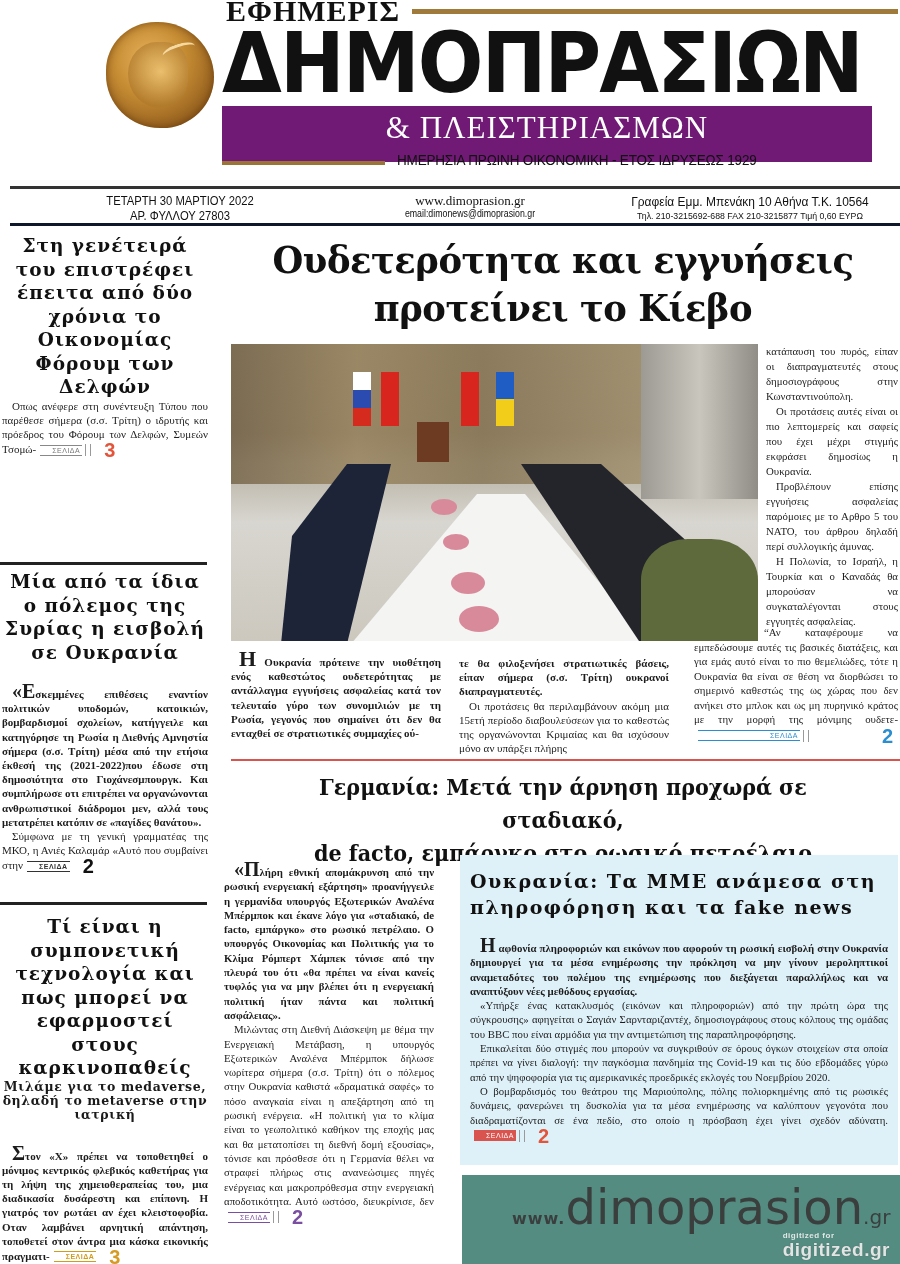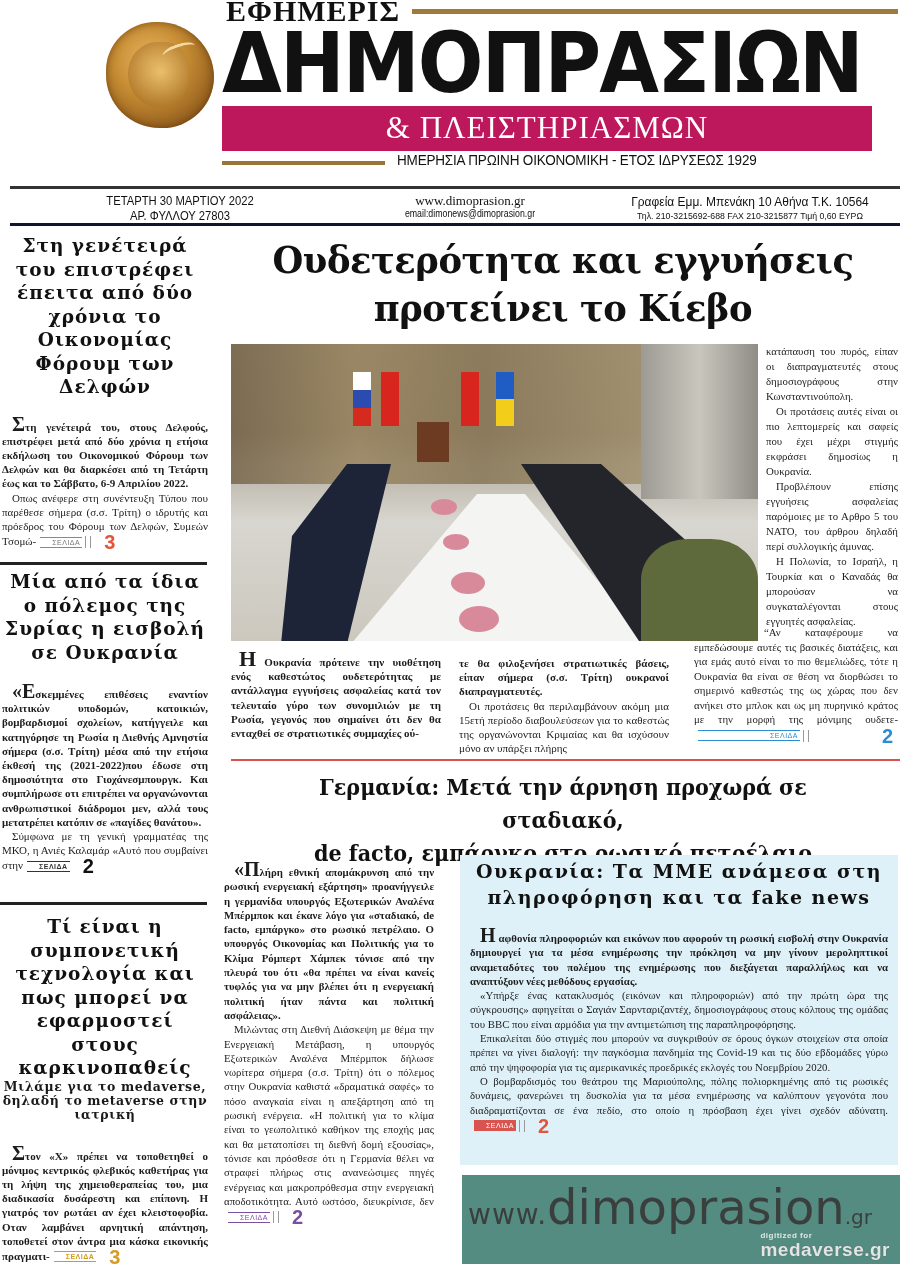--- a/index.html
+++ b/index.html
@@ -16,21 +16,21 @@
           border-radius: 50% 40% 45% 55%; background: radial-gradient(circle at 55% 45%, #f0c878 0%, #b07a2c 70%);
           opacity: .75; }
   .coin .wing { position: absolute; left: 56px; top: 22px; width: 34px; height: 14px;
           border-top: 3px solid #f5d9a0; border-radius: 50% 50% 0 0; transform: rotate(-18deg); }
   .ephemeris { position: absolute; left: 226px; top: -6px; font-family: "Liberation Serif", serif;
           font-size: 30px; font-weight: bold; letter-spacing: 1px; color: #111; }
   .rule-top { position: absolute; left: 412px; top: 9px; width: 486px; height: 5px; background: #a07a3a; }
   .main-title { position: absolute; left: 222px; top: 22px; width: 650px; height: 82px;
           font-family: "DejaVu Sans", sans-serif; font-weight: bold; font-size: 84px; line-height: 82px;
           letter-spacing: -2px; color: #111; transform: scaleX(0.92); transform-origin: left top; white-space: nowrap; }
-  .subtitle-band { position: absolute; left: 222px; top: 106px; width: 650px; height: 45px; background: #be185d; }
+  .subtitle-band { position: absolute; left: 222px; top: 106px; width: 650px; height: 56px; background: #701a75; }
   .subtitle-band span { display: block; text-align: center; font-family: "Liberation Serif", serif; font-size: 31px;
           line-height: 44px; color: #fff; letter-spacing: 1px; }
   .rule-mid { position: absolute; left: 222px; top: 161px; width: 163px; height: 4px; background: #9b7537; }
   .tagline { position: absolute; left: 397px; top: 151px; font-family: "Liberation Sans", sans-serif;
           font-size: 15px; letter-spacing: -0.2px; color: #111; transform: scaleX(0.9); transform-origin: left top; white-space: nowrap; }
 
   
   .infobar { position: absolute; left: 10px; top: 186px; width: 900px; height: 40px;
           border-top: 3px solid #333; border-bottom: 3px solid #0f172a; }
   .info-left { position: absolute; left: 50px; top: 5px; width: 240px; text-align: center;
@@ -98,31 +98,31 @@
   
   .story2-headline { position: absolute; left: 226px; top: 770px; width: 674px; text-align: center;
           font-family: "DejaVu Serif", serif; font-weight: bold; font-size: 23px; line-height: 33px; color: #111;
           transform: scaleX(0.9); transform-origin: center top; }
   .story2-body { position: absolute; left: 224px; top: 858px; width: 210px; font-size: 10.8px; line-height: 14.3px; text-align: justify; color: #1c1c1c; }
   .story2-body p { text-indent: 10px; }
   .story2-body p.b { font-weight: bold; }
 
   
   .box { position: absolute; left: 460px; top: 855px; width: 438px; height: 310px; background: #dff1f8; padding: 0 10px; }
-  .box h2 { font-family: "DejaVu Serif", serif; font-weight: bold; text-align: center; font-size: 19px; line-height: 26px;
-          letter-spacing: 1.5px; margin-top: 3px; color: #111; }
+  .box h2 { font-family: "DejaVu Serif", serif; font-weight: bold; text-align: left; font-size: 19px; line-height: 26px;
+          letter-spacing: 1.5px; margin-top: 13px; color: #111; }
   .box .body { margin-top: 18px; font-size: 10.8px; line-height: 14.3px; text-align: justify; color: #1c1c1c; }
   .box .body p { text-indent: 10px; }
   .box .body p.b { font-weight: bold; }
 
   
   .ad { position: absolute; left: 462px; top: 1175px; width: 438px; height: 89px; background: #548c82; overflow: hidden; }
   .ad .www { position: absolute; left: 6px; top: 4px; font-family: "DejaVu Sans", sans-serif; color: #3a3f3e;
           white-space: nowrap; }
-  .ad .www .s1 { font-size: 28px; letter-spacing: 1px; font-weight: 400; }
+  .ad .www .s1 { font-size: 16px; letter-spacing: 1px; font-weight: 700; margin-left: 44px; }
   .ad .www .s2 { font-size: 48px; letter-spacing: 0px; }
   .ad .www .s3 { font-size: 20px; }
   .ad .digit { position: absolute; right: 10px; bottom: 4px; text-align: left; color: #e0e6e4; font-family: "Liberation Sans", sans-serif; }
   .ad .digit .small { font-size: 8px; line-height: 9px; font-weight: bold; letter-spacing: .5px; }
   .ad .digit .big { font-size: 19px; line-height: 20px; font-weight: bold; letter-spacing: .5px; text-shadow: 0 0 1px #555; }
 </style>
 </head>
 <body>
 
 <header class="masthead">
@@ -151,21 +151,20 @@
   </div>
   <div class="info-right">
     <div class="addr">Γραφεία Εμμ. Μπενάκη 10 Αθήνα Τ.Κ. 10564</div>
     <div class="phones">Τηλ.  210-3215692-688   FAX  210-3215877   Τιμή  0,60  ΕΥΡΩ</div>
   </div>
 </section>
 
 <aside class="leftcol">
   <article class="lstory" style="top:2px">
     <h2>Στη γενέτειρά του επιστρέφει έπειτα από δύο χρόνια το Οικονομίας Φόρουμ των Δελφών</h2>
-    <p class="lead" style="margin-top:18px"><span class="dropcap">Σ</span><span>τη γενέτειρά του, στους Δελφούς, επιστρέφει μετά από δύο χρόνια η ετήσια εκδήλωση του Οικονομικού Φόρουμ των Δελφών και θα διαρκέσει από τη Τετάρτη έως και το Σάββατο, 6-9 Απριλίου 2022.</span></p>
     <p><span>Οπως ανέφερε στη συνέντευξη Τύπου που παρέθεσε σήμερα (σ.σ. Τρίτη) ο ιδρυτής και πρόεδρος του Φόρουμ των Δελφών, Συμεών Τσομώ-</span><span class="pageref">
           <span class="tag">ΣΕΛΙΔΑ</span>
           <span class="bars"></span>
           <span class="num red">3</span>
         </span></p>
   </article>
   <div class="sep" style="top:330px"></div>
 
   <article class="lstory" style="top:338px">
     <h2>Μία από τα ίδια ο πόλεμος της Συρίας η εισβολή σε Ουκρανία</h2>
@@ -261,15 +260,15 @@
         </span></p>
   </div>
 </section>
 
 <section class="ad">
   <div class="www">
     <span class="s1">www.</span><span class="s2">dimoprasion</span><span class="s3">.gr</span>
   </div>
   <div class="digit">
     <div class="small">digitized for</div>
-    <div class="big">medaverse.gr</div>
+    <div class="big">digitized.gr</div>
   </div>
 </section>
 
 </body></html>

